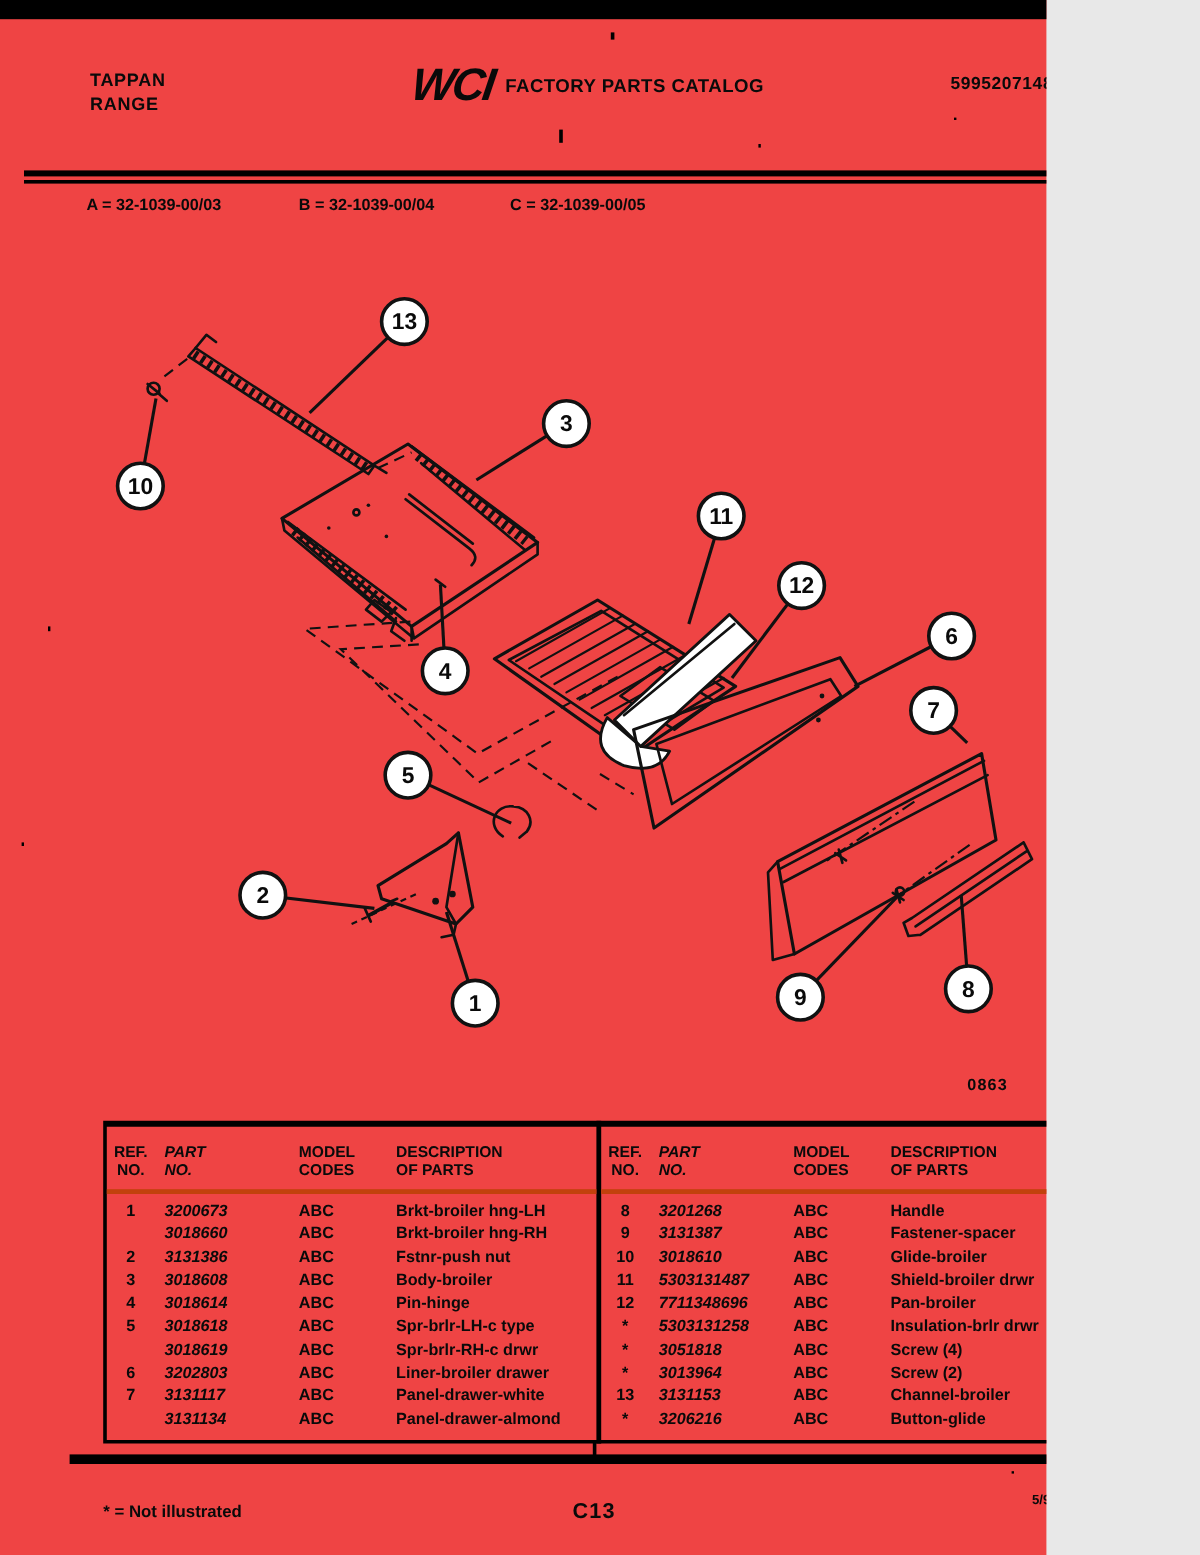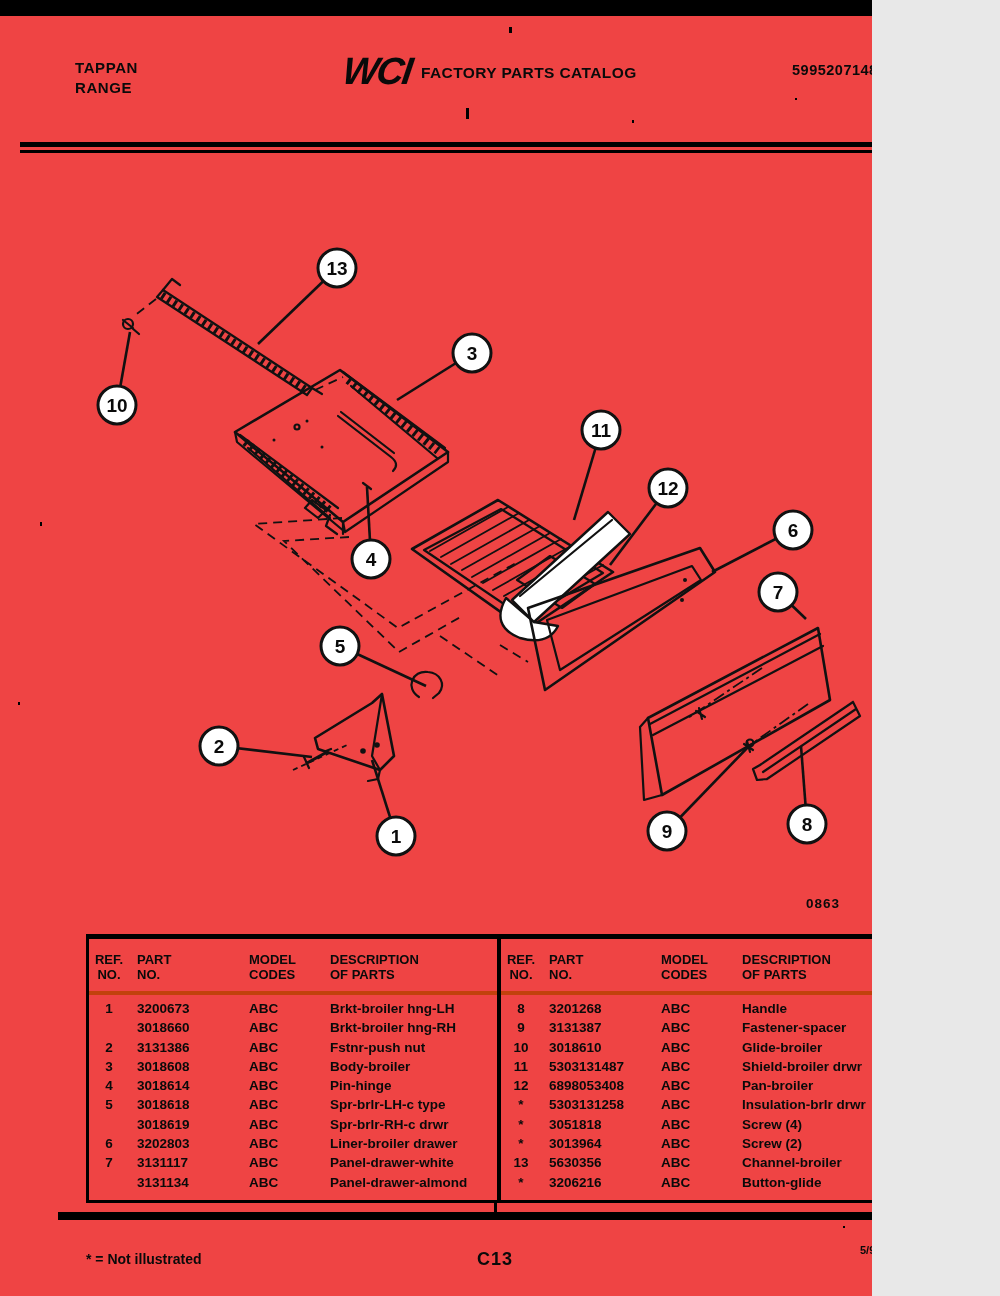--- a/index.html
+++ b/index.html
@@ -30,21 +30,21 @@
   .table-divider{position:absolute;left:408px;top:-5px;bottom:-3px;width:4px;background:#000;}
   .half{position:absolute;top:0;height:100%;}
   .half-left{left:0;width:408px;}
   .half-right{left:412px;width:406px;}
   .thead{position:absolute;top:0;left:0;right:0;height:52px;border-bottom:4px solid #c2410c;}
   .tbody{position:absolute;top:62px;left:0;right:0;}
   .trow{position:relative;height:19.3px;}
   .cell,.hcell{position:absolute;font-size:13.5px;font-weight:bold;white-space:nowrap;}
   .hcell{top:13px;line-height:15px;font-size:13px;}
   .c-ref{left:4px;width:32px;text-align:center;}
-  .c-part{left:48px;}
+  .c-part{left:48px;font-style:italic;}
   .c-model{left:160px;}
   .c-desc{left:241px;}
 
   .footrule{left:58px;top:1212px;width:884px;height:8px;background:#000;}
   .foottick{left:494px;top:1202px;width:3px;height:11px;background:#000;}
   .note{left:86px;top:1251px;font-size:14px;font-weight:bold;}
   .pageno{left:477px;top:1249px;font-size:18px;font-weight:bold;letter-spacing:1px;text-align:right;}
   .date{left:860px;top:1244px;font-size:11px;font-weight:bold;}
 
   
@@ -75,20 +75,25 @@
   <div class="abs brand">
     <div>TAPPAN</div>
     <div>RANGE</div>
   </div>
   <div class="abs logo">WCI</div>
   <div class="abs catalog-title">FACTORY PARTS CATALOG</div>
   <div class="abs pubnum">5995207148</div>
   <div class="abs rule1"></div>
   <div class="abs rule2"></div>
 
+  <div class="abs models">
+    <span class="model-a">A = 32-1039-00/03</span>
+    <span class="model-b">B = 32-1039-00/04</span>
+    <span class="model-c">C = 32-1039-00/05</span>
+  </div>
 
   <svg id="diagram-svg" class="abs diagram" width="880" height="700" viewBox="0 0 880 700">
 
     <g>
       <line class="hatch" x1="102" y1="95" x2="248" y2="191"></line>
       <path class="art" d="M103,90 L252,188 M97,97 L247,195 M103,90 L97,97 M252,188 L247,195"></path>
       <path class="art" d="M103,90 L112,79 L120,85 M252,188 L262,194"></path>
       <path class="dash" d="M96,99 L74,116 M255,190 L283,177"></path>
     </g>
 
@@ -335,21 +340,21 @@
             <span class="cell c-desc">Glide-broiler</span>
           </div>
           <div class="trow">
             <span class="cell c-ref">11</span>
             <span class="cell c-part">5303131487</span>
             <span class="cell c-model">ABC</span>
             <span class="cell c-desc">Shield-broiler drwr</span>
           </div>
           <div class="trow">
             <span class="cell c-ref">12</span>
-            <span class="cell c-part">6898053408</span>
+            <span class="cell c-part">7711348696</span>
             <span class="cell c-model">ABC</span>
             <span class="cell c-desc">Pan-broiler</span>
           </div>
           <div class="trow">
             <span class="cell c-ref">*</span>
             <span class="cell c-part">5303131258</span>
             <span class="cell c-model">ABC</span>
             <span class="cell c-desc">Insulation-brlr drwr</span>
           </div>
           <div class="trow">
@@ -359,21 +364,21 @@
             <span class="cell c-desc">Screw (4)</span>
           </div>
           <div class="trow">
             <span class="cell c-ref">*</span>
             <span class="cell c-part">3013964</span>
             <span class="cell c-model">ABC</span>
             <span class="cell c-desc">Screw (2)</span>
           </div>
           <div class="trow">
             <span class="cell c-ref">13</span>
-            <span class="cell c-part">5630356</span>
+            <span class="cell c-part">3131153</span>
             <span class="cell c-model">ABC</span>
             <span class="cell c-desc">Channel-broiler</span>
           </div>
           <div class="trow">
             <span class="cell c-ref">*</span>
             <span class="cell c-part">3206216</span>
             <span class="cell c-model">ABC</span>
             <span class="cell c-desc">Button-glide</span>
           </div>
         </div>

